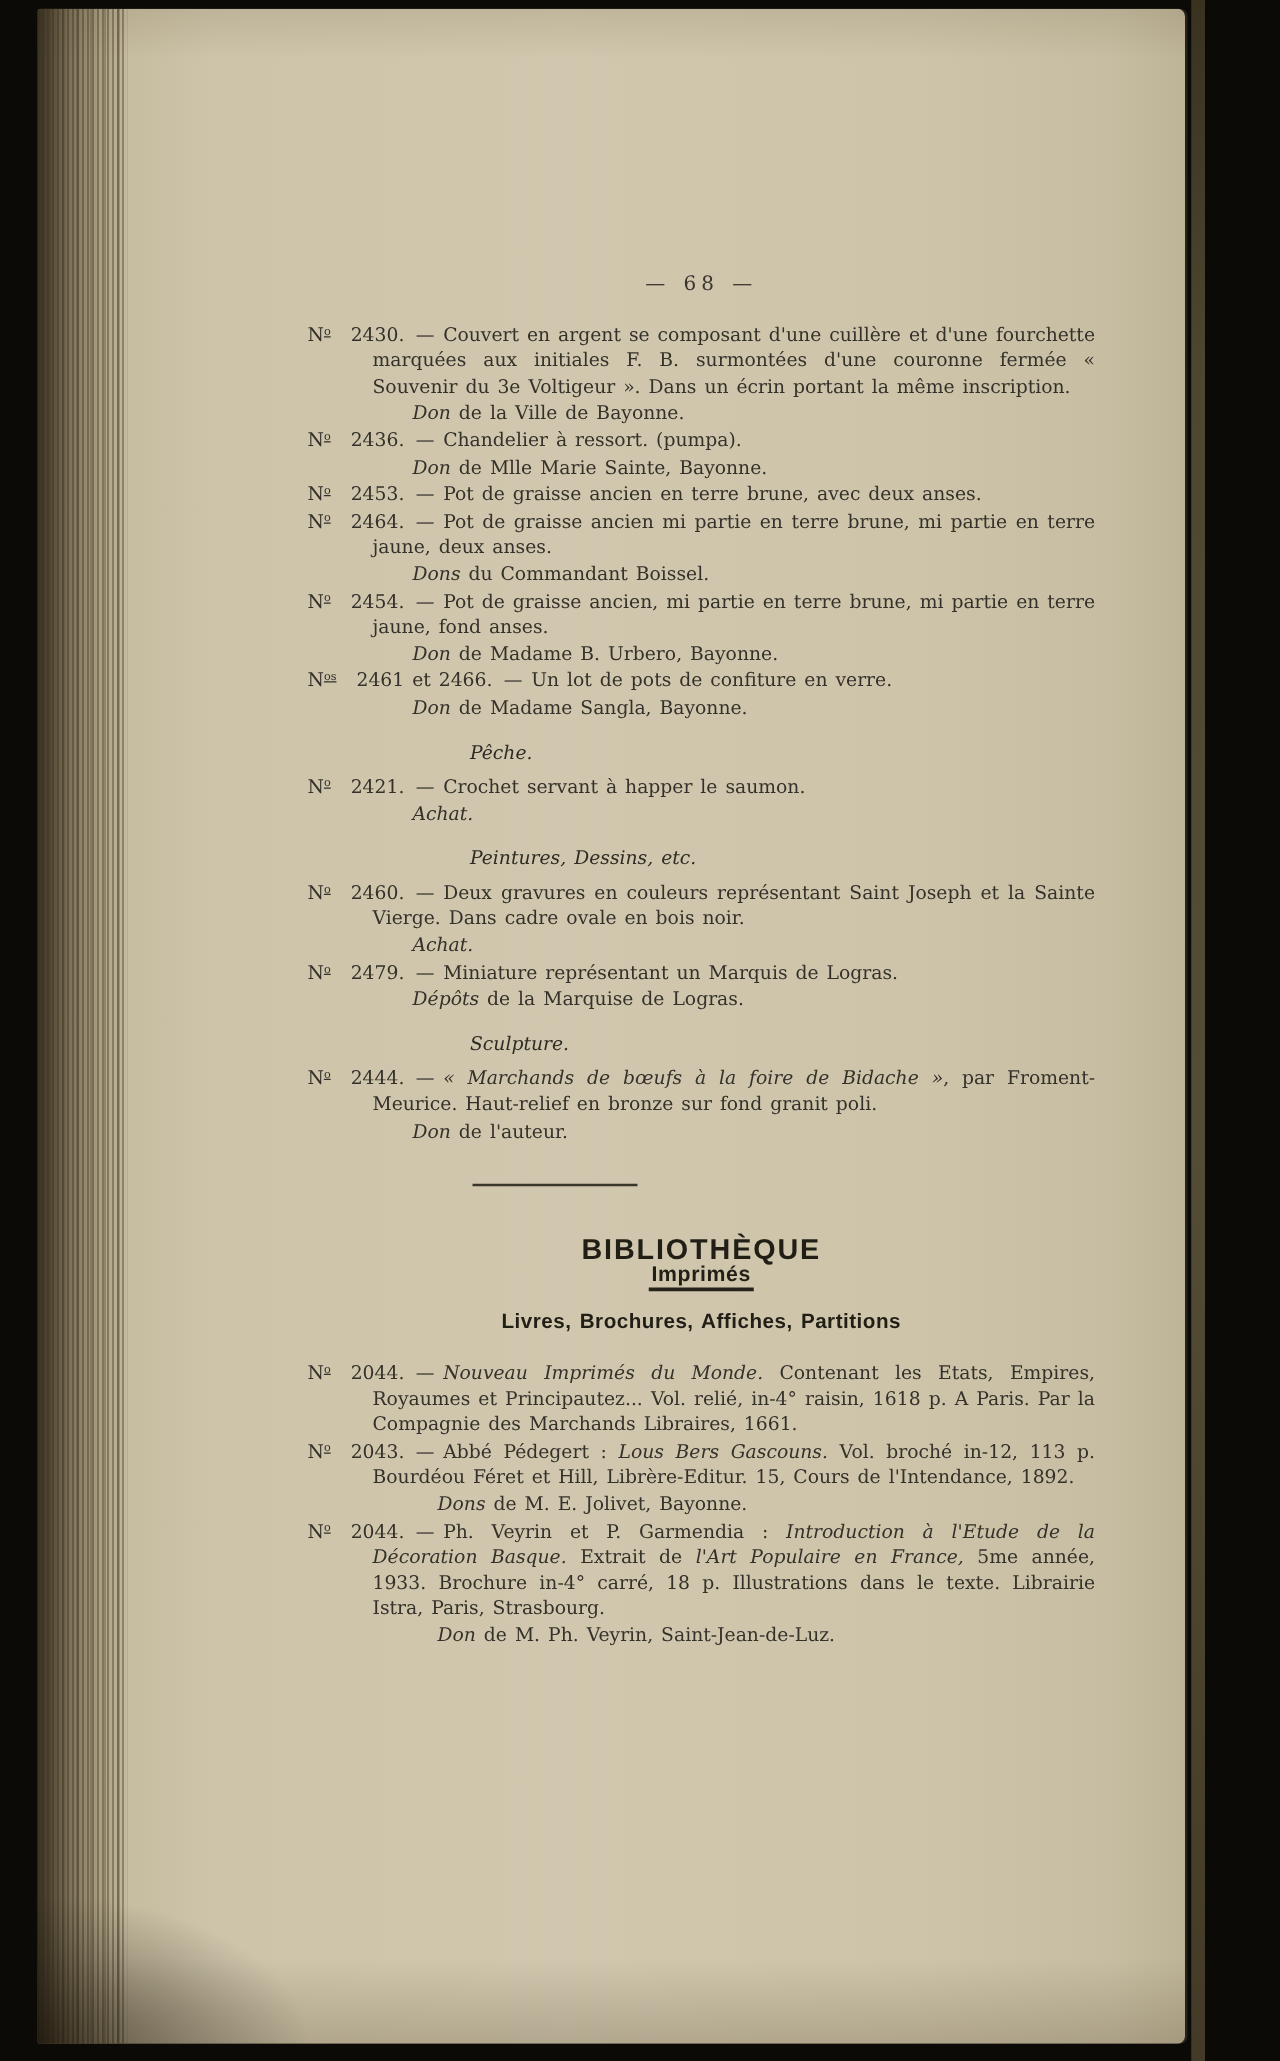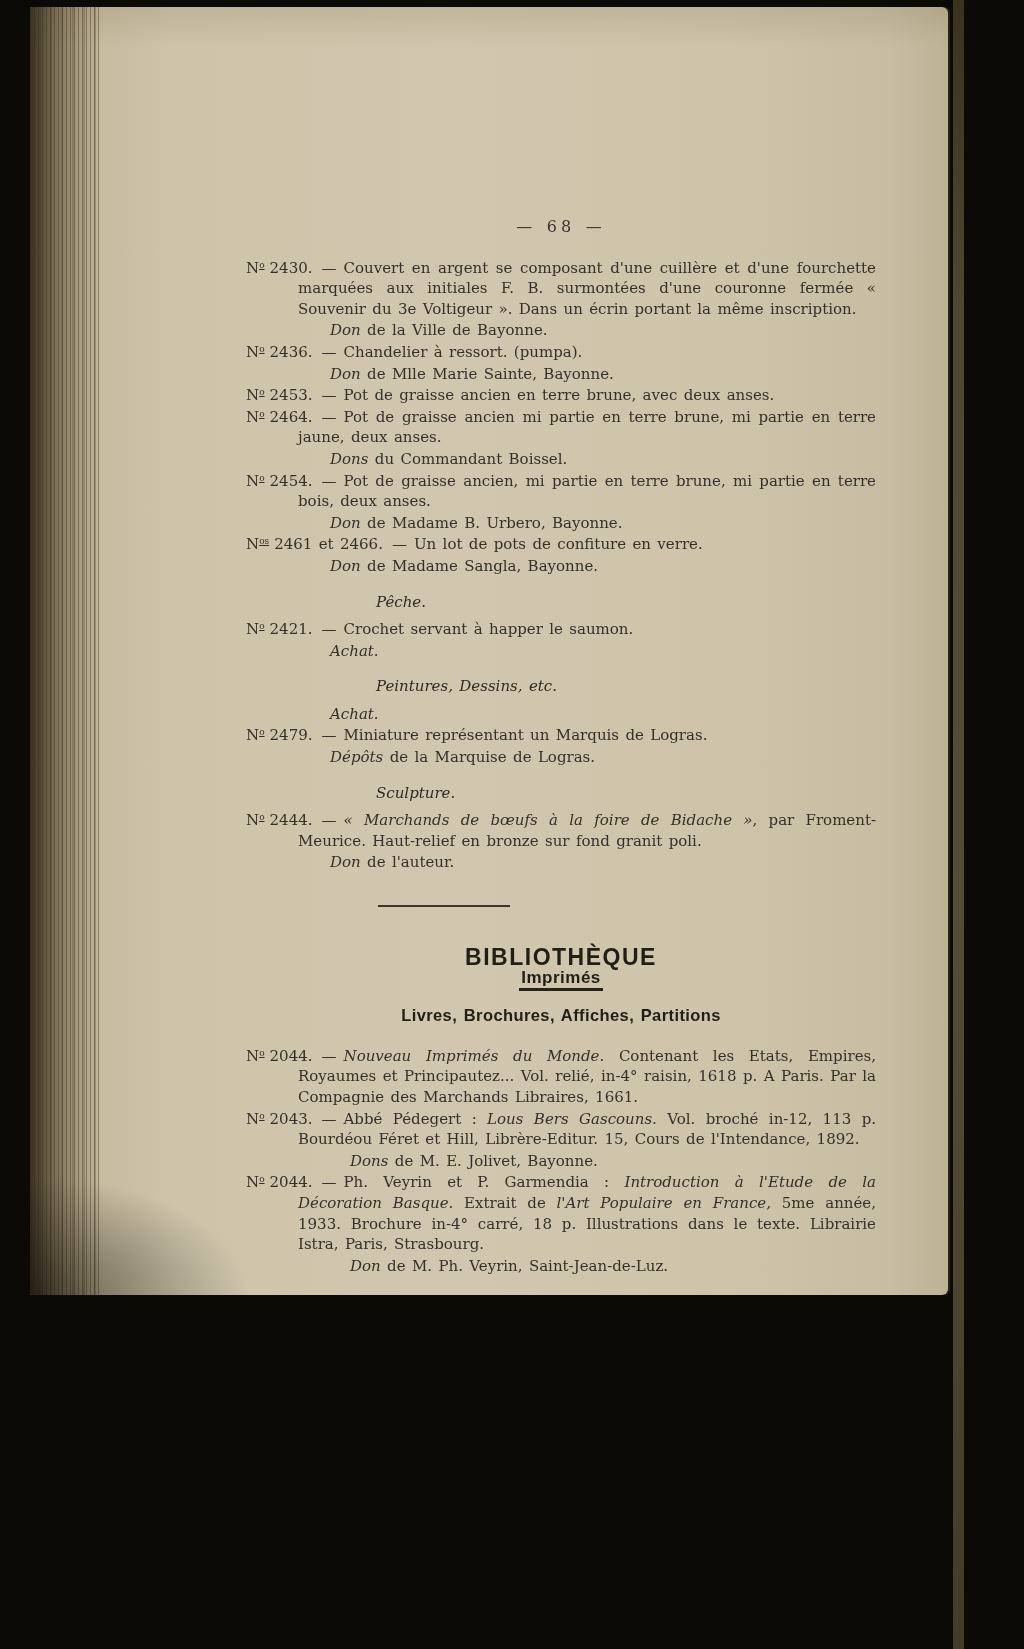--- a/index.html
+++ b/index.html
@@ -7,21 +7,21 @@
     width: 1024px; height: 1649px;
     background: #0b0a07;
     overflow: hidden;
     font-family: "DejaVu Serif", "Liberation Serif", serif;
   }
   .stage { position: relative; width: 1024px; height: 1649px; background: #0b0a07; }
 
   
   .scan {
     position: absolute; left: 30px; top: 7px;
-    width: 918px; height: 1288px;
+    width: 918px; height: 1628px;
     background:
       linear-gradient(180deg, rgba(120,105,75,0.18) 0, rgba(0,0,0,0) 40px, rgba(0,0,0,0) 1560px, rgba(90,75,50,0.25) 100%),
       linear-gradient(90deg, #9a8f72 0px, #b7ac8e 34px, #c6bca0 70px, #cdc4aa 140px, #d0c7ae 420px, #cdc4aa 700px, #c6bda2 860px, #bdb397 100%);
     border-radius: 2px 6px 6px 2px;
     box-shadow: 2px 0 0 rgba(235,225,195,0.12);
   }
   
   .binding {
     position: absolute; left: 0; top: 0; bottom: 0; width: 72px;
     background:
@@ -56,21 +56,21 @@
   }
   .entry {
     margin: 0 0 1px 0;
     padding-left: 52px; text-indent: -52px;
     text-align: justify;
   }
   .no sup {
     font-size: 9px; line-height: 0; vertical-align: 5px;
     text-decoration: underline;
   }
-  .nn { margin-left: 5px; }
+  .nn { margin-left: 16px; }
   .dash { margin: 0 7px 0 9px; }
   .it { font-style: italic; }
   .credit {
     margin: 0 0 1px 84px;
   }
   .sec {
     margin: 15px 0 7px 130px;
     font-style: italic;
     color: #2e2b23;
   }
@@ -120,33 +120,34 @@
       <p class="credit"><span class="it">Don</span><span> de la Ville de Bayonne.</span></p>
 
       <p class="entry"><span class="no"><span>N</span><sup>o</sup><span class="nn">2436.</span></span><span class="dash">—</span><span>Chandelier à ressort. (pumpa).</span></p>
       <p class="credit"><span class="it">Don</span><span> de Mlle Marie Sainte, Bayonne.</span></p>
 
       <p class="entry"><span class="no"><span>N</span><sup>o</sup><span class="nn">2453.</span></span><span class="dash">—</span><span>Pot de graisse ancien en terre brune, avec deux anses.</span></p>
 
       <p class="entry"><span class="no"><span>N</span><sup>o</sup><span class="nn">2464.</span></span><span class="dash">—</span><span>Pot de graisse ancien mi partie en terre brune, mi partie en terre jaune, deux anses.</span></p>
       <p class="credit"><span class="it">Dons</span><span> du Commandant Boissel.</span></p>
 
-      <p class="entry"><span class="no"><span>N</span><sup>o</sup><span class="nn">2454.</span></span><span class="dash">—</span><span>Pot de graisse ancien, mi partie en terre brune, mi partie en terre bois, deux anses.</span></p>
+      <p class="entry"><span class="no"><span>N</span><sup>o</sup><span class="nn">2454.</span></span><span class="dash">—</span><span>Pot de graisse ancien, mi partie en terre brune, mi partie en terre jaune, fond anses.</span></p>
       <p class="credit"><span class="it">Don</span><span> de Madame B. Urbero, Bayonne.</span></p>
 
       <p class="entry"><span class="no"><span>N</span><sup>os</sup><span class="nn">2461 et 2466.</span></span><span class="dash">—</span><span>Un lot de pots de confiture en verre.</span></p>
       <p class="credit"><span class="it">Don</span><span> de Madame Sangla, Bayonne.</span></p>
 
       <p class="sec">Pêche.</p>
 
       <p class="entry"><span class="no"><span>N</span><sup>o</sup><span class="nn">2421.</span></span><span class="dash">—</span><span>Crochet servant à happer le saumon.</span></p>
       <p class="credit"><span class="it">Achat.</span></p>
 
       <p class="sec">Peintures, Dessins, etc.</p>
 
+      <p class="entry"><span class="no"><span>N</span><sup>o</sup><span class="nn">2460.</span></span><span class="dash">—</span><span>Deux gravures en couleurs représentant Saint Joseph et la Sainte Vierge. Dans cadre ovale en bois noir.</span></p>
       <p class="credit"><span class="it">Achat.</span></p>
 
       <p class="entry"><span class="no"><span>N</span><sup>o</sup><span class="nn">2479.</span></span><span class="dash">—</span><span>Miniature représentant un Marquis de Logras.</span></p>
 
       <p class="credit"><span class="it">Dépôts</span><span> de la Marquise de Logras.</span></p>
 
       <p class="sec">Sculpture.</p>
 
       <p class="entry"><span class="no"><span>N</span><sup>o</sup><span class="nn">2444.</span></span><span class="dash">—</span><span class="it">« Marchands de bœufs à la foire de Bidache »</span><span>, par Froment-Meurice. Haut-relief en bronze sur fond granit poli.</span></p>
       <p class="credit"><span class="it">Don</span><span> de l'auteur.</span></p>

